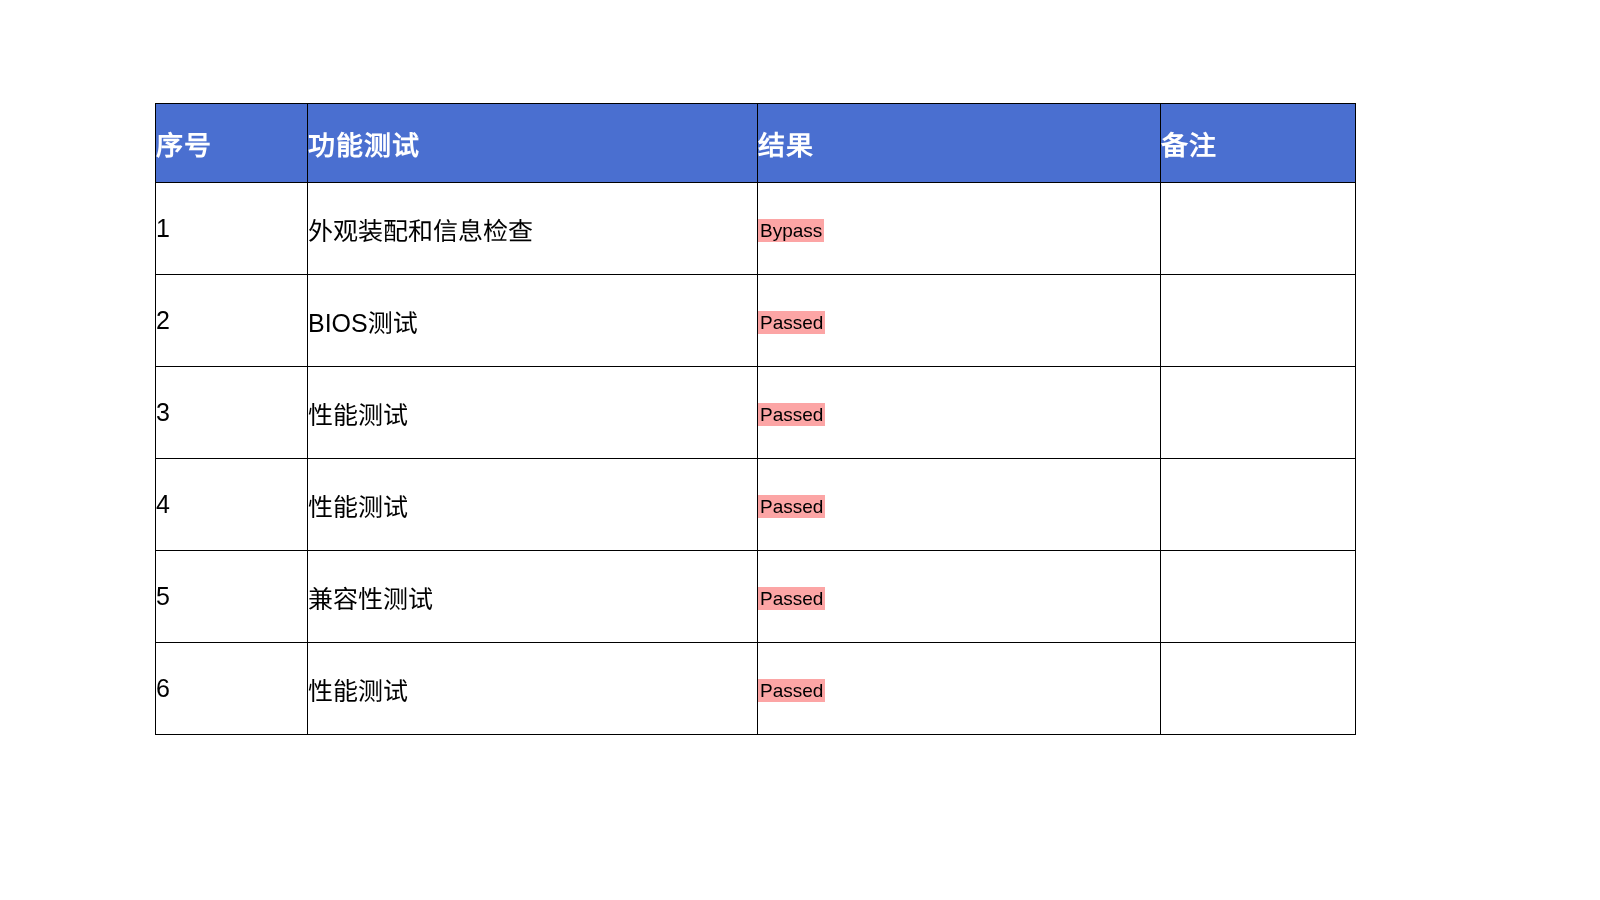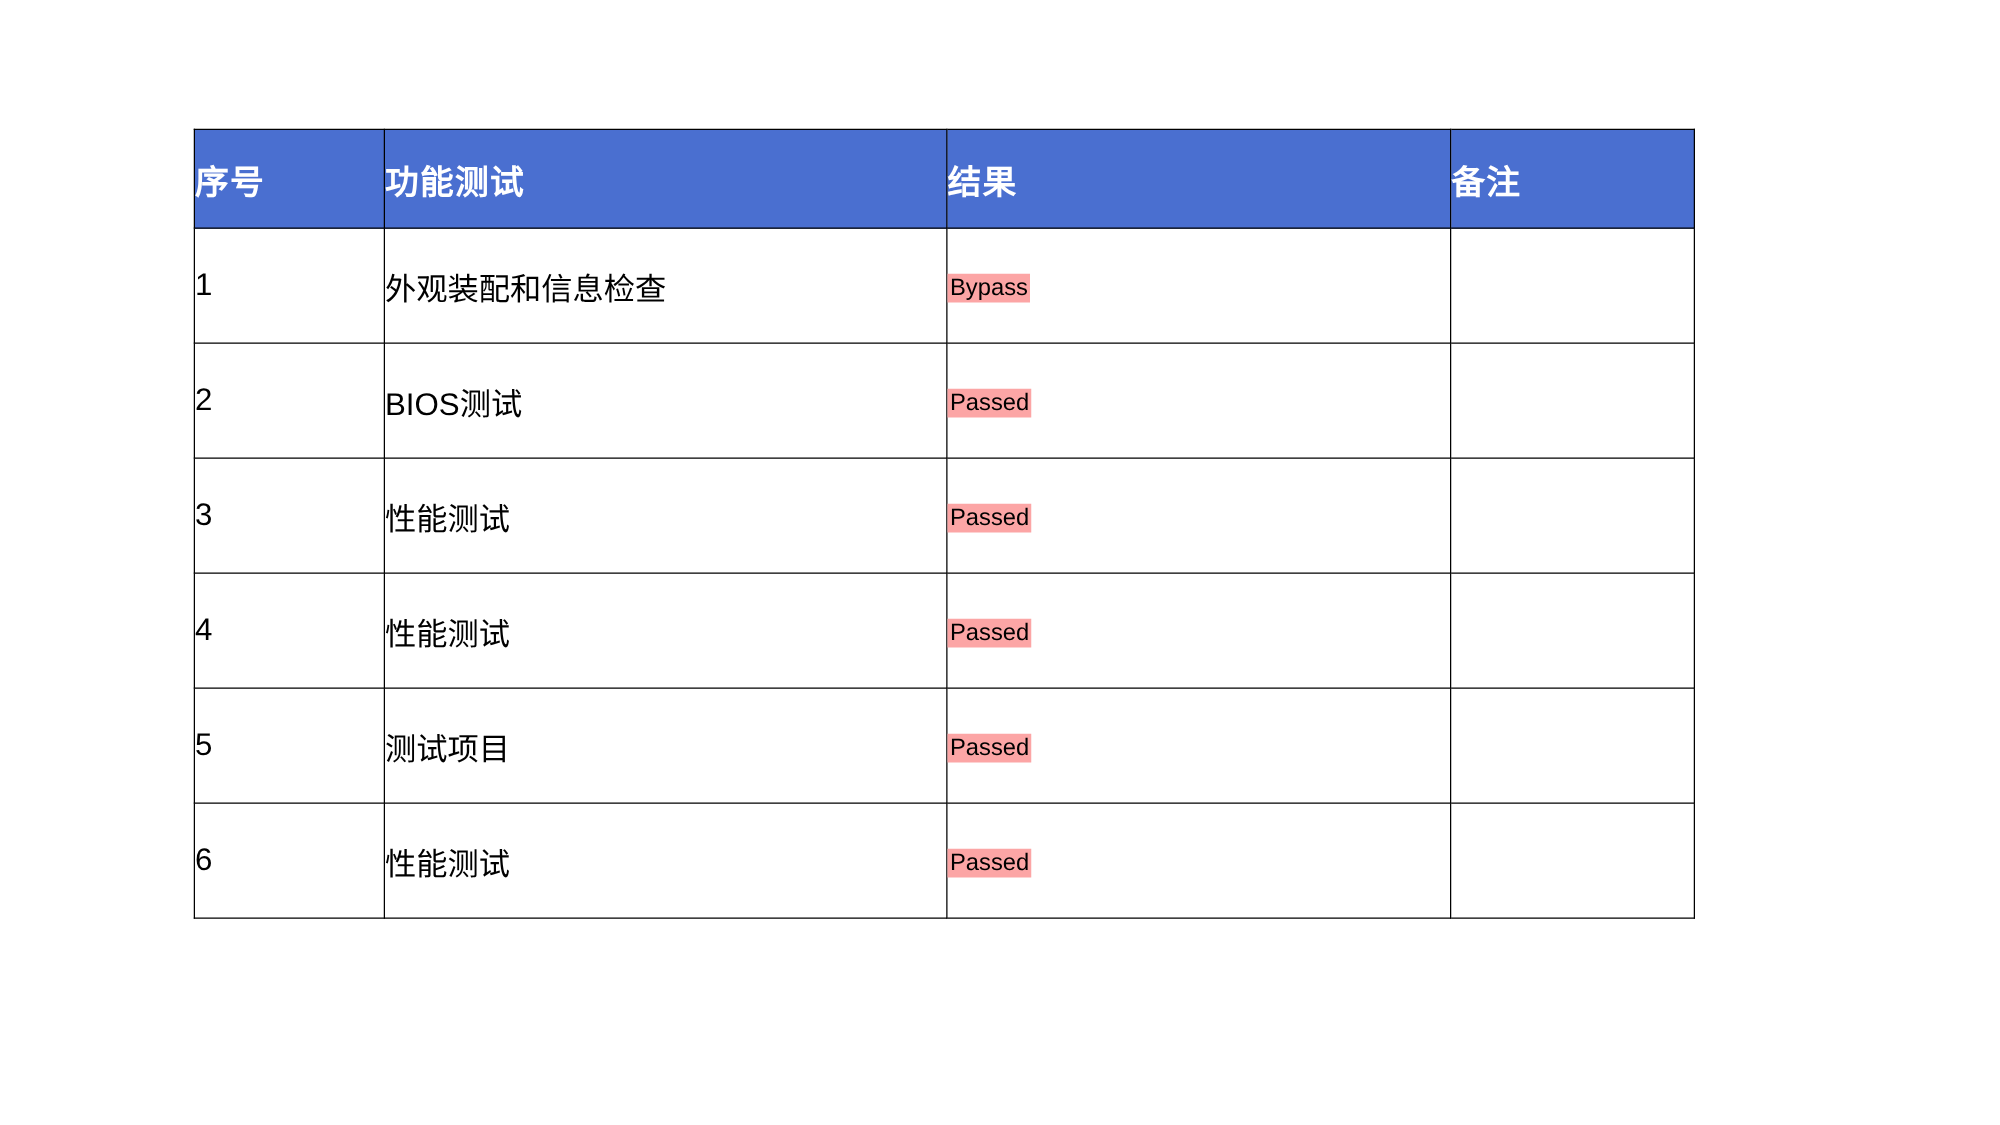--- a/index.html
+++ b/index.html
@@ -112,21 +112,21 @@
           <td class="cell-note"></td>
         </tr>
         <tr>
           <td class="cell-index">4</td>
           <td class="cell-item">性能测试</td>
           <td class="cell-result"><span class="hl">Passed</span></td>
           <td class="cell-note"></td>
         </tr>
         <tr>
           <td class="cell-index">5</td>
-          <td class="cell-item">测试项目</td>
+          <td class="cell-item">兼容性测试</td>
           <td class="cell-result"><span class="hl">Passed</span></td>
           <td class="cell-note"></td>
         </tr>
         <tr>
           <td class="cell-index">6</td>
           <td class="cell-item">性能测试</td>
           <td class="cell-result"><span class="hl">Passed</span></td>
           <td class="cell-note"></td>
         </tr>
       </tbody>

